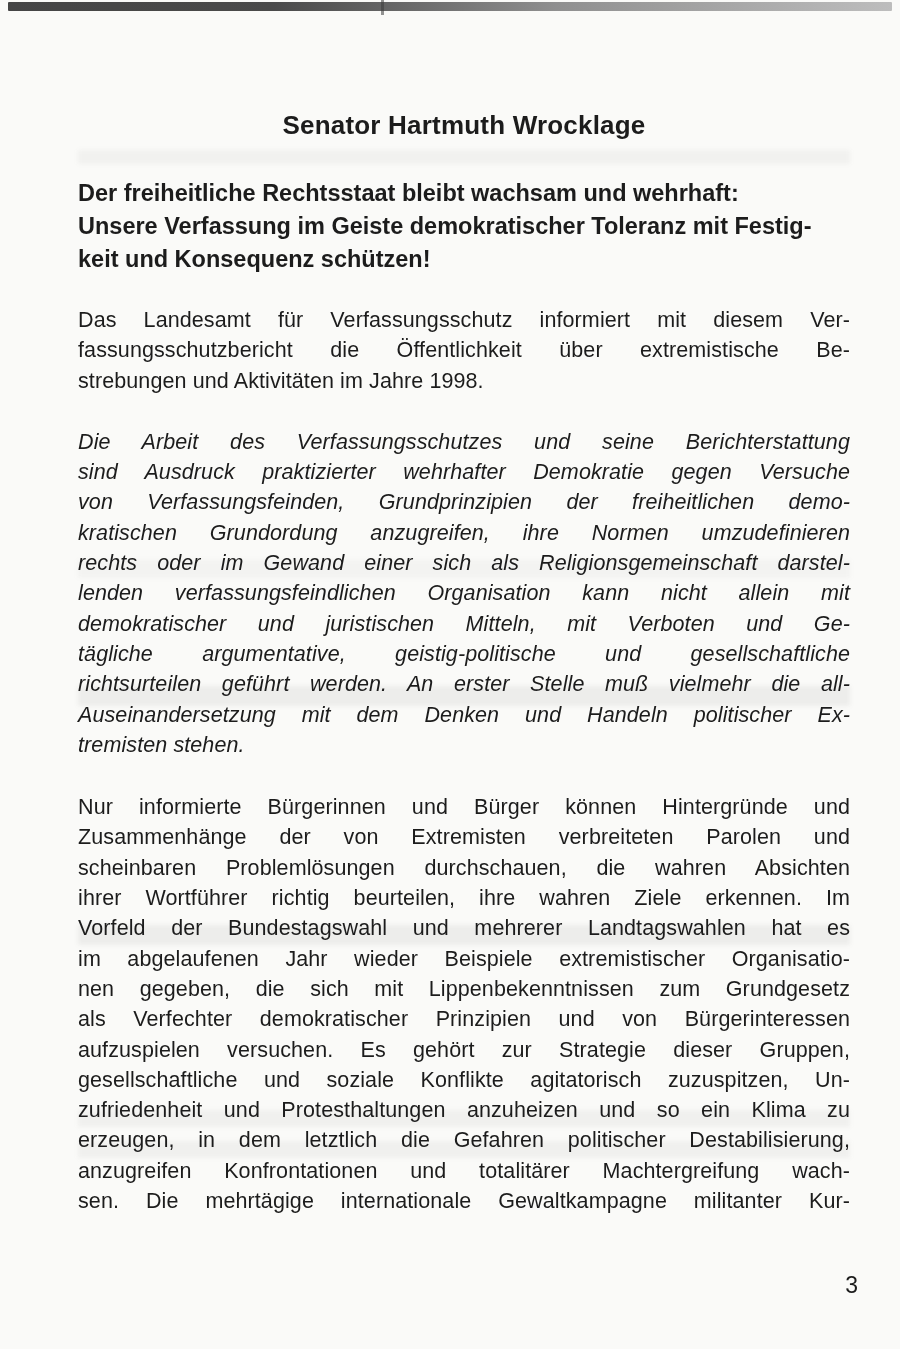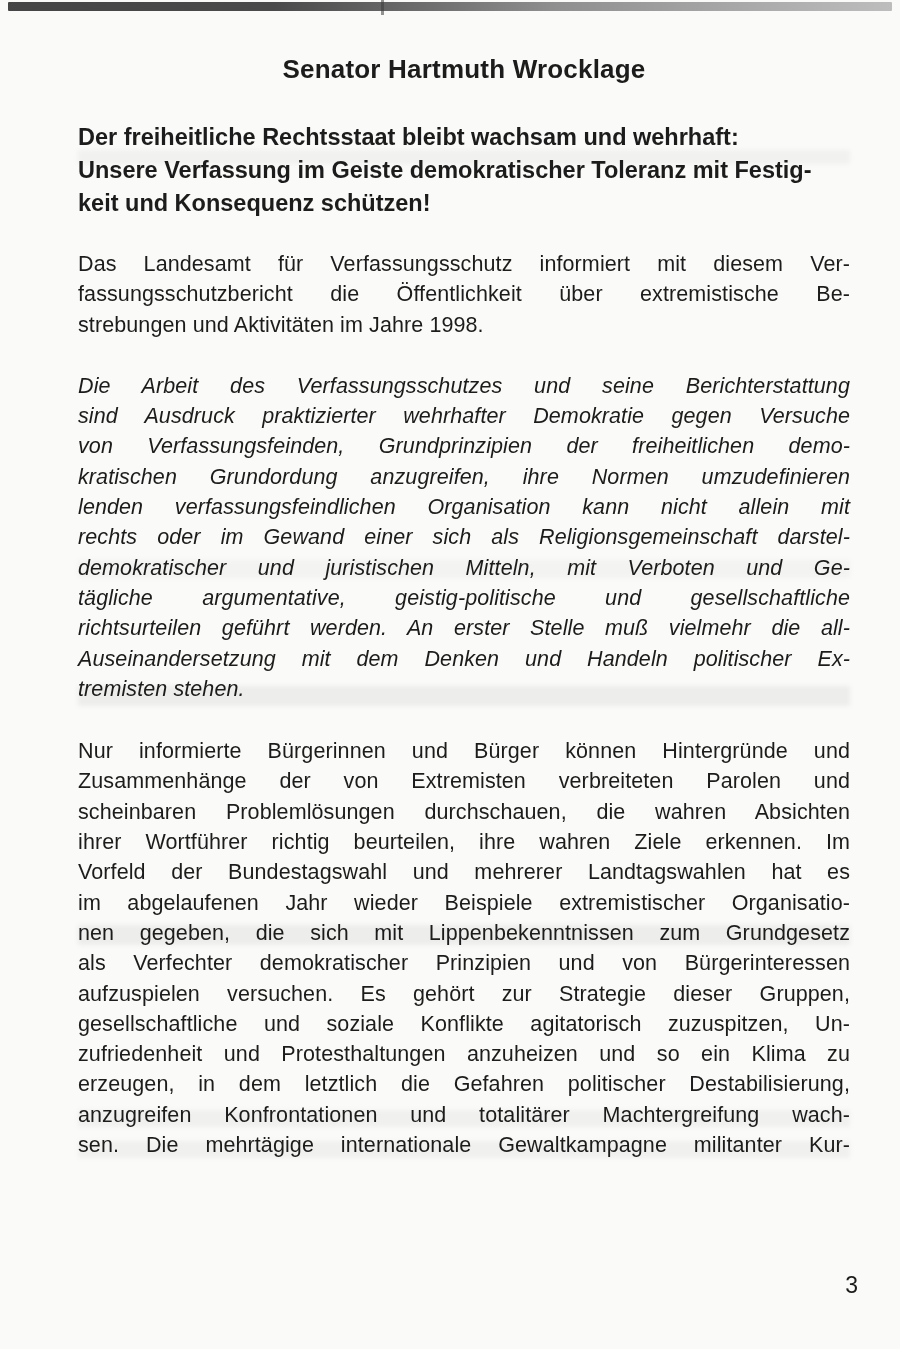--- a/index.html
+++ b/index.html
@@ -51,21 +51,21 @@
   .noise.n3 { top: 686px;  height: 20px; }
   .noise.n4 { top: 925px;  height: 20px; }
   .noise.n5 { top: 1110px; height: 17px; background: rgba(110,110,110,0.07); }
   .noise.n6 { top: 1141px; height: 17px; background: rgba(110,110,110,0.07); }
 
   .content {
     position: absolute;
     left: 78px;
     top: 0;
     width: 772px;
-    padding-top: 54px;
+    padding-top: 110px;
   }
   .author {
     margin: 0;
     text-align: center;
     font-weight: bold;
     font-size: 26px;
     line-height: 30px;
     letter-spacing: 0.2px;
   }
   .doc-title {
@@ -128,22 +128,22 @@
       <div class="line">Das Landesamt für Verfassungsschutz informiert mit diesem Ver-</div>
       <div class="line">fassungsschutzbericht die Öffentlichkeit über extremistische Be-</div>
       <div class="line last">strebungen und Aktivitäten im Jahre 1998.</div>
     </div>
 
     <div class="para p2">
       <div class="line">Die Arbeit des Verfassungsschutzes und seine Berichterstattung</div>
       <div class="line">sind Ausdruck praktizierter wehrhafter Demokratie gegen Versuche</div>
       <div class="line">von Verfassungsfeinden, Grundprinzipien der freiheitlichen demo-</div>
       <div class="line">kratischen Grundordung anzugreifen, ihre Normen umzudefinieren</div>
+      <div class="line">rechts oder im Gewand einer sich als Religionsgemeinschaft darstel-</div>
       <div class="line">lenden verfassungsfeindlichen Organisation kann nicht allein mit</div>
-      <div class="line">rechts oder im Gewand einer sich als Religionsgemeinschaft darstel-</div>
       <div class="line">demokratischer und juristischen Mitteln, mit Verboten und Ge-</div>
       <div class="line">tägliche argumentative, geistig-politische und gesellschaftliche</div>
       <div class="line">richtsurteilen geführt werden. An erster Stelle muß vielmehr die all-</div>
       <div class="line">Auseinandersetzung mit dem Denken und Handeln politischer Ex-</div>
       <div class="line last">tremisten stehen.</div>
     </div>
 
     <div class="para p3">
       <div class="line">Nur informierte Bürgerinnen und Bürger können Hintergründe und</div>
       <div class="line">Zusammenhänge der von Extremisten verbreiteten Parolen und</div>

